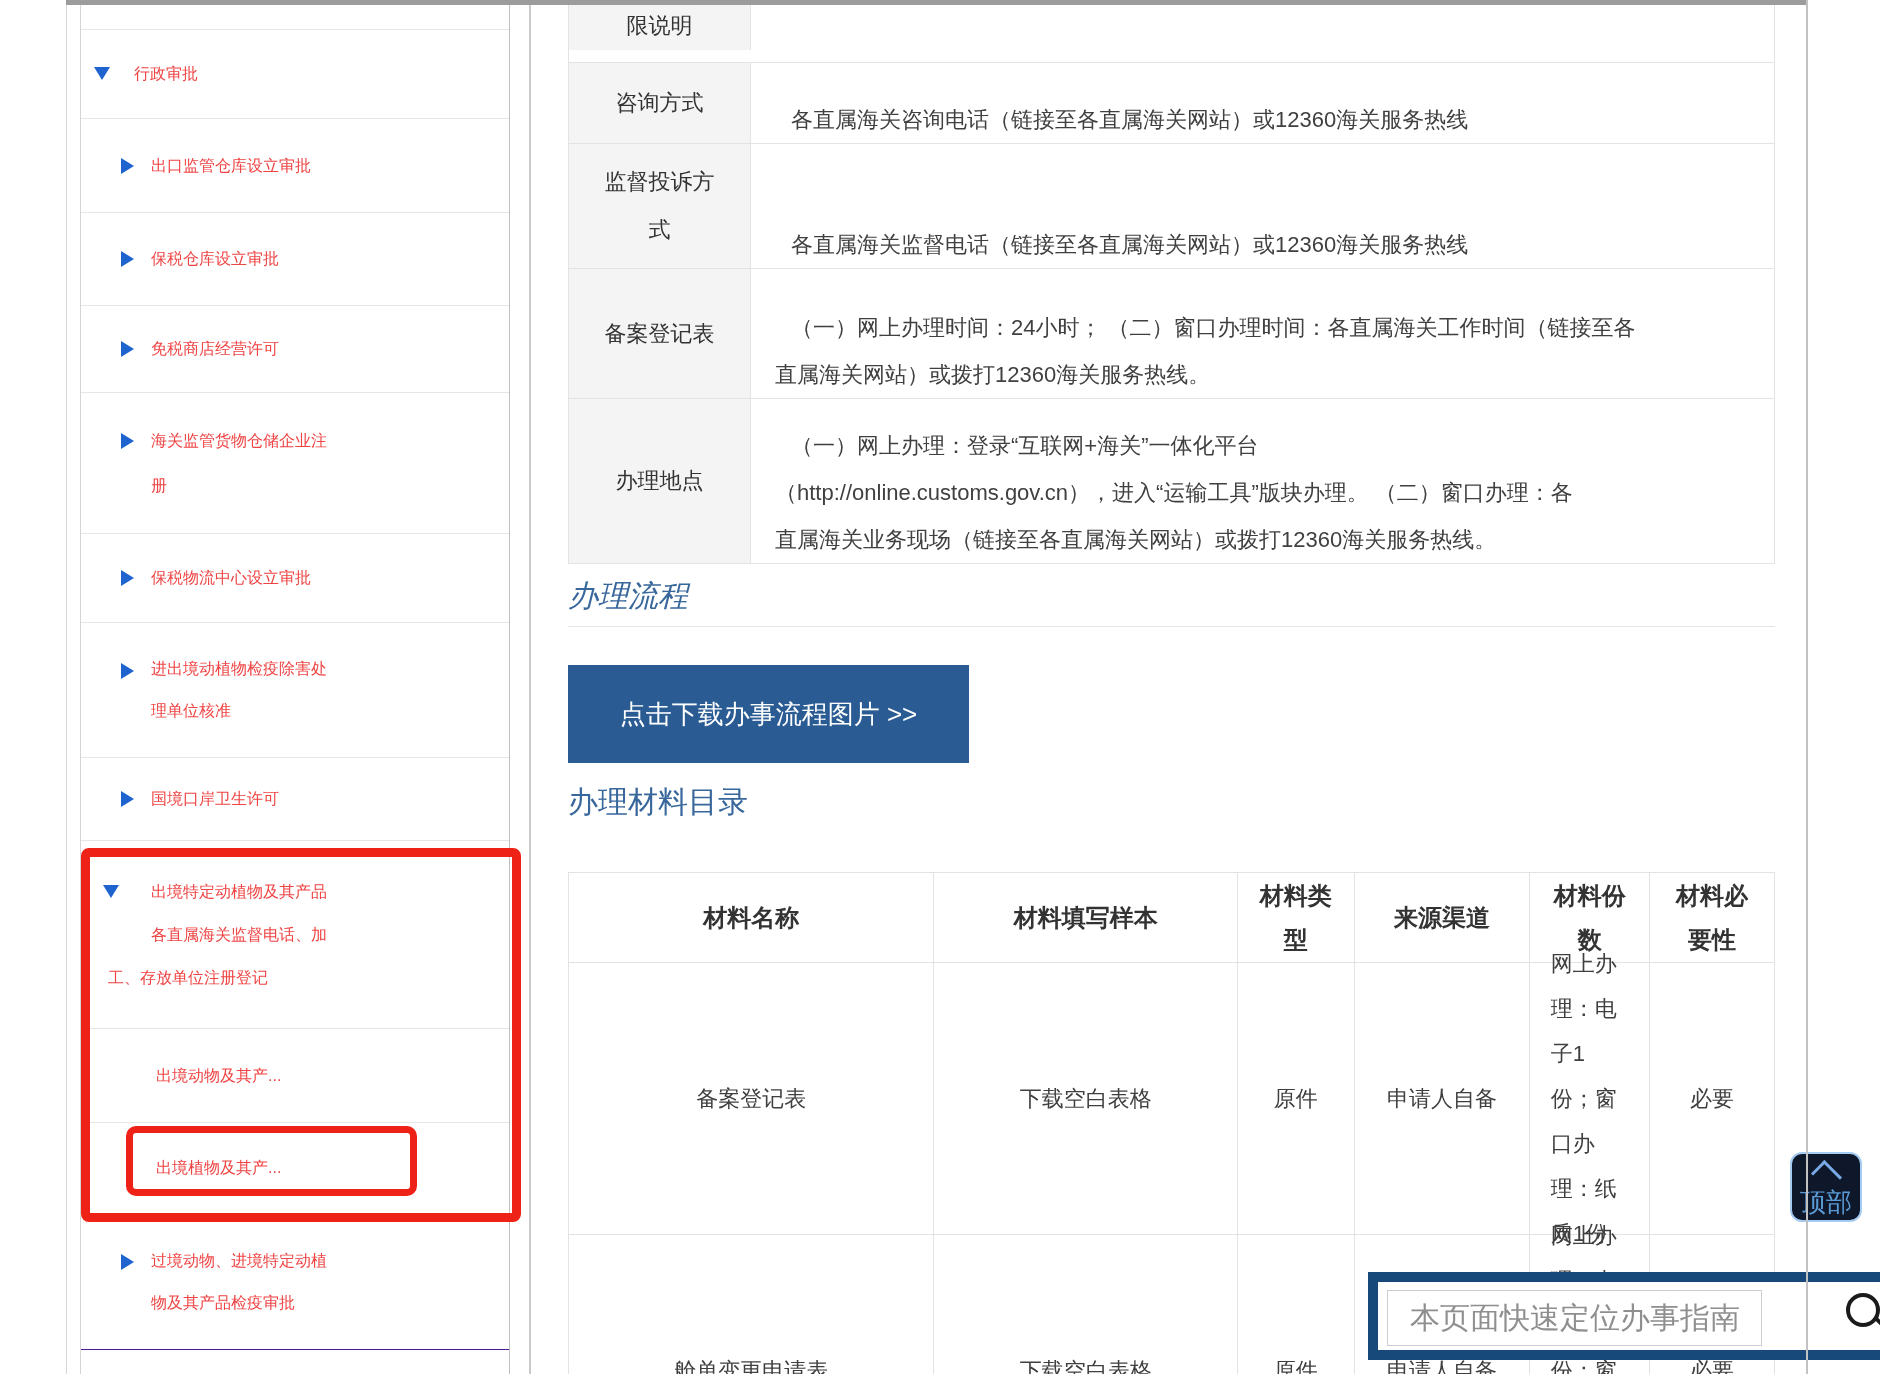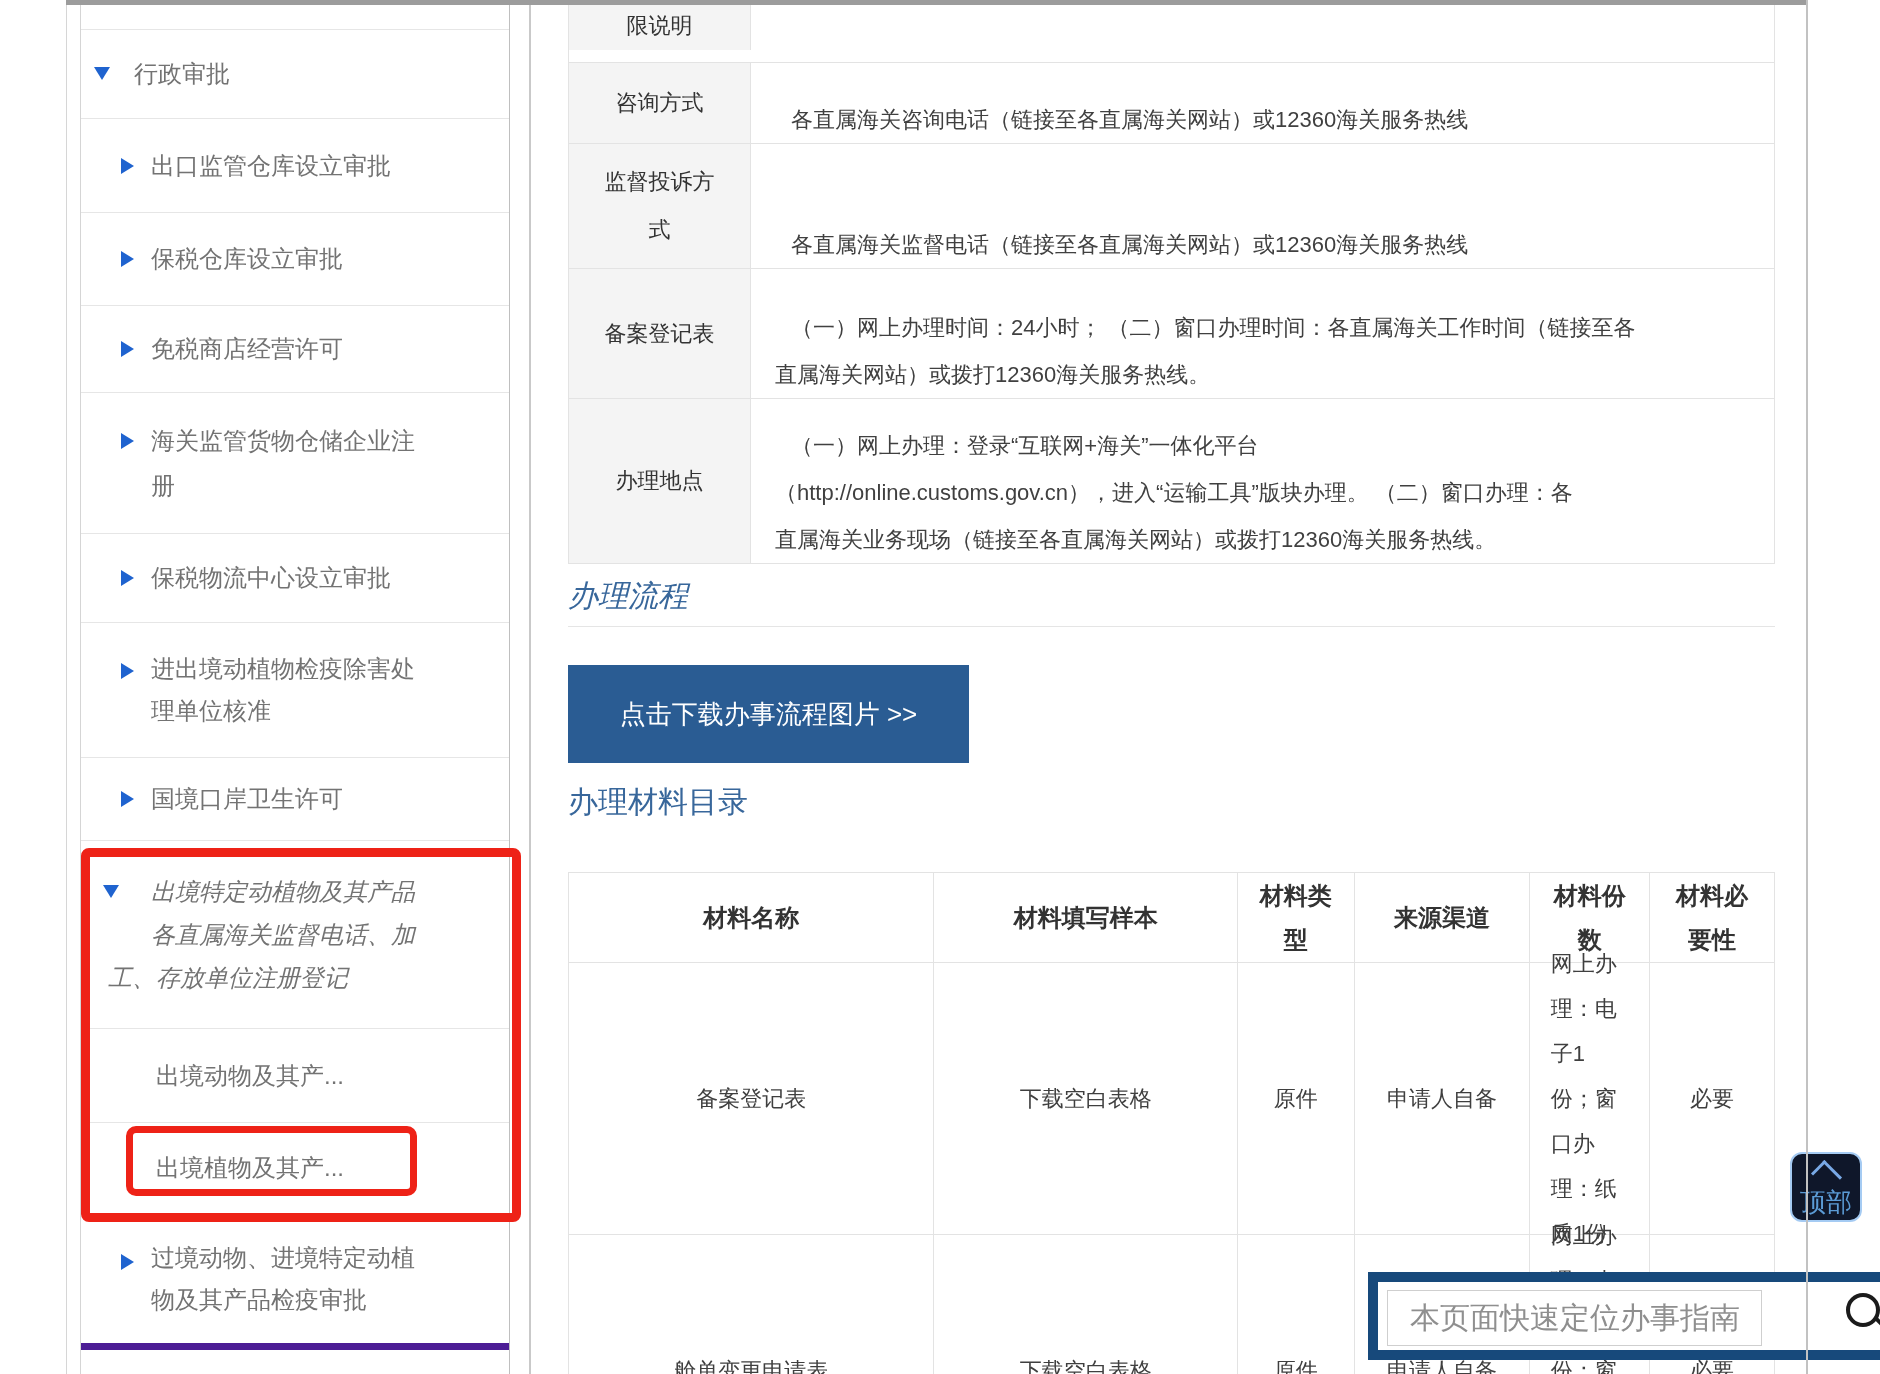--- a/index.html
+++ b/index.html
@@ -9,22 +9,22 @@
   .topbar{position:absolute;left:66px;top:0;width:1740px;height:5px;background:#9c9c9c;z-index:5;}
   .vline{position:absolute;top:0;height:1374px;background:#cfcfcf;width:2px;}
   .vline.left{left:66px;width:1px;background:#d6d6d6;}
   .vline.content{left:529px;background:#c9c9c9;}
   .vline.right{left:1806px;background:#c2c2c2;z-index:60;}
   
   .sidebar{position:absolute;left:80px;top:0;width:430px;height:1374px;background:#fff;
            border-left:1px solid #d5d5d5;border-right:1px solid #bfbfbf;box-sizing:border-box;}
   .sb-item{position:absolute;left:0;width:100%;box-sizing:border-box;border-top:1px solid #e6e6e6;
            display:flex;flex-direction:column;justify-content:center;cursor:pointer;}
-  .sb-item.last{border-bottom:7px solid #4c1d95;}
-  .sb-lines{color:#737373;font-size:24px;line-height:42px;white-space:nowrap;padding-left:70px;}
+  .sb-item.last{border-bottom:1px solid #4c1d95;}
+  .sb-lines{color:#ef4444;font-size:16px;line-height:42px;white-space:nowrap;padding-left:70px;}
   .sb-lines.pad0{padding-left:53px;}
   .sb-lines.sub{padding-left:75px;}
   .sb-lines .outdent{margin-left:-43px;}
   .tri{position:absolute;width:0;height:0;border-style:solid;}
   .tri-right{border-width:8px 0 8px 13px;border-color:transparent transparent transparent #1f63cf;
              left:40px;top:50%;margin-top:-8px;}
   .tri-right.firstline{top:40px;margin-top:0;}
   .tri-down{border-width:13px 8px 0 8px;border-color:#1f63cf transparent transparent transparent;
             left:13px;top:50%;margin-top:-7px;}
   .tri-down.red-item{left:22px;top:44px;margin-top:0;}
@@ -144,21 +144,21 @@
       </div>
     </div>
 
     <div class="sb-item" style="top:757px;height:83px;">
       <span class="tri tri-right"></span>
       <div class="sb-lines">
           <div>国境口岸卫生许可</div>
         </div>
     </div>
 
-    <div class="sb-item" style="top:840px;height:188px;font-style:italic;">
+    <div class="sb-item" style="top:840px;height:188px;">
       <span class="tri tri-down red-item"></span>
       <div class="sb-lines" style="line-height:43px;">
         <div>出境特定动植物及其产品</div>
         <div>各直属海关监督电话、加</div>
         <div class="outdent">工、存放单位注册登记</div>
       </div>
     </div>
 
     <div class="sb-item" style="top:1028px;height:94px;">
       <div class="sb-lines sub">

